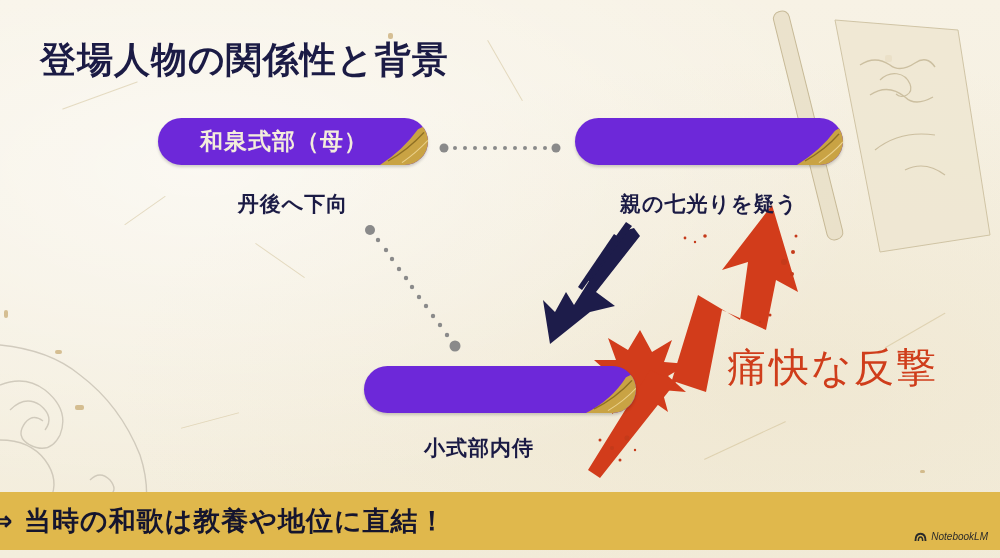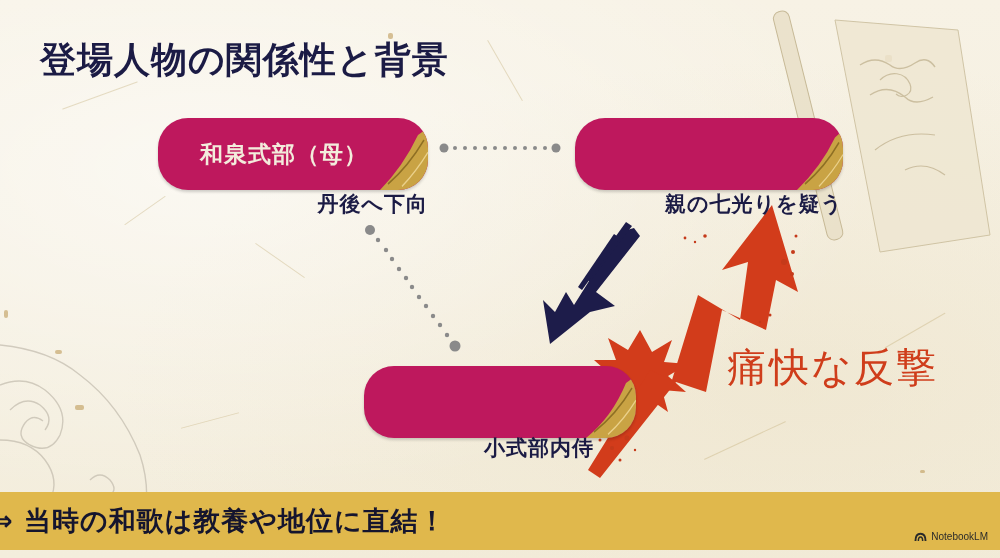--- a/index.html
+++ b/index.html
@@ -21,38 +21,38 @@
   .decor-svg { position:absolute; left:0; top:0; width:1000px; height:558px; pointer-events:none; }
 
   .title {
     position:absolute; left:40px; top:36px;
     font-size:36px; font-weight:bold; color:#1B1B45; letter-spacing:1px;
     font-family:"DejaVu Serif", "Liberation Serif", serif;
     text-align:center;
   }
 
   .pill {
-    position:absolute; height:72px; border-radius:30px;
-    background:#be185d;
+    position:absolute; height:47px; border-radius:30px;
+    background:#6d28d9;
     box-shadow: 0 2px 3px rgba(0,0,0,0.18);
     overflow:hidden;
     display:flex; align-items:center; justify-content:center;
   }
   .pill .label {
     position:relative; z-index:2;
     color:#F3ECDC; font-size:23px; font-weight:bold; letter-spacing:1px;
     margin-right:18px;
   }
   .pill .gold {
     position:absolute; right:0; top:0; width:70px; height:100%; z-index:1;
   }
 
   .sub {
     position:absolute; font-size:21px; font-weight:bold; color:#1B1B45; letter-spacing:1px;
-    text-align:right;
+    text-align:center;
   }
 
   .impact-text {
     position:absolute; left:727px; top:340px;
     font-size:40px; font-weight:normal; color:#CF3D1B; letter-spacing:2px;
   }
 
   .banner {
     position:absolute; left:0; top:492px; width:1000px; height:58px;
     background:#E0B84C;
@@ -60,20 +60,21 @@
   }
   .banner-text {
     font-size:27px; font-weight:bold; color:#15152E; letter-spacing:1px;
     margin-left:-10px;
   }
   .brand {
     position:absolute; right:12px; bottom:8px;
     display:flex; align-items:center; gap:4px;
     font-size:10px; color:#2A2A2A;
     font-family:"Liberation Sans", sans-serif;
+    font-style:italic;
   }
   .brand svg { width:13px; height:9px; }
 </style>
 </head>
 <body>
 
 <div class="paper">
   <div class="fiber" style="left:60px;top:95px;width:80px;transform:rotate(-20deg);"></div>
   <div class="fiber" style="left:250px;top:260px;width:60px;transform:rotate(35deg);"></div>
   <div class="fiber" style="left:120px;top:210px;width:50px;transform:rotate(-35deg);"></div>

